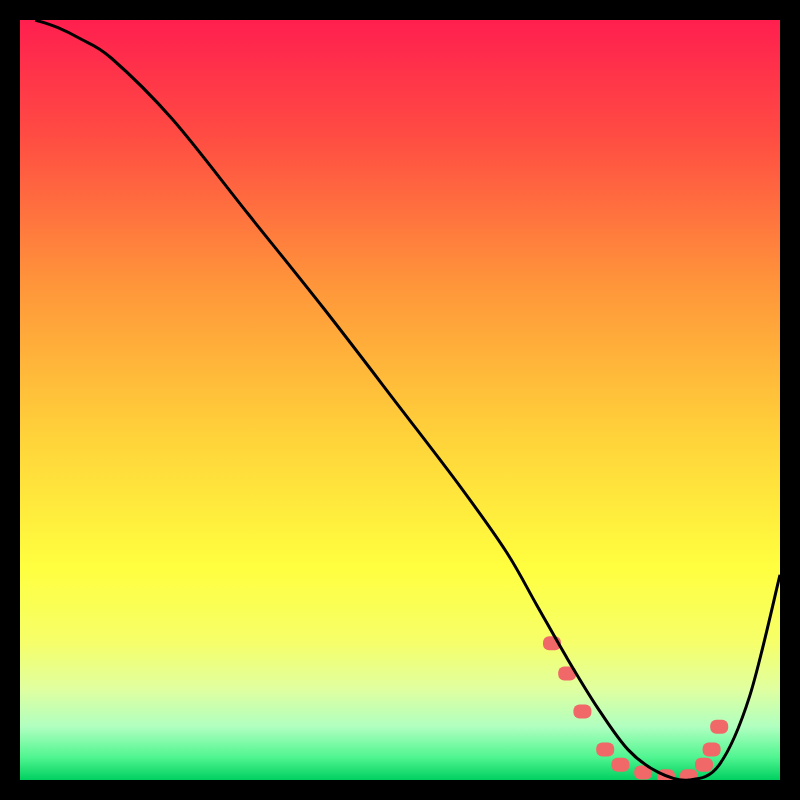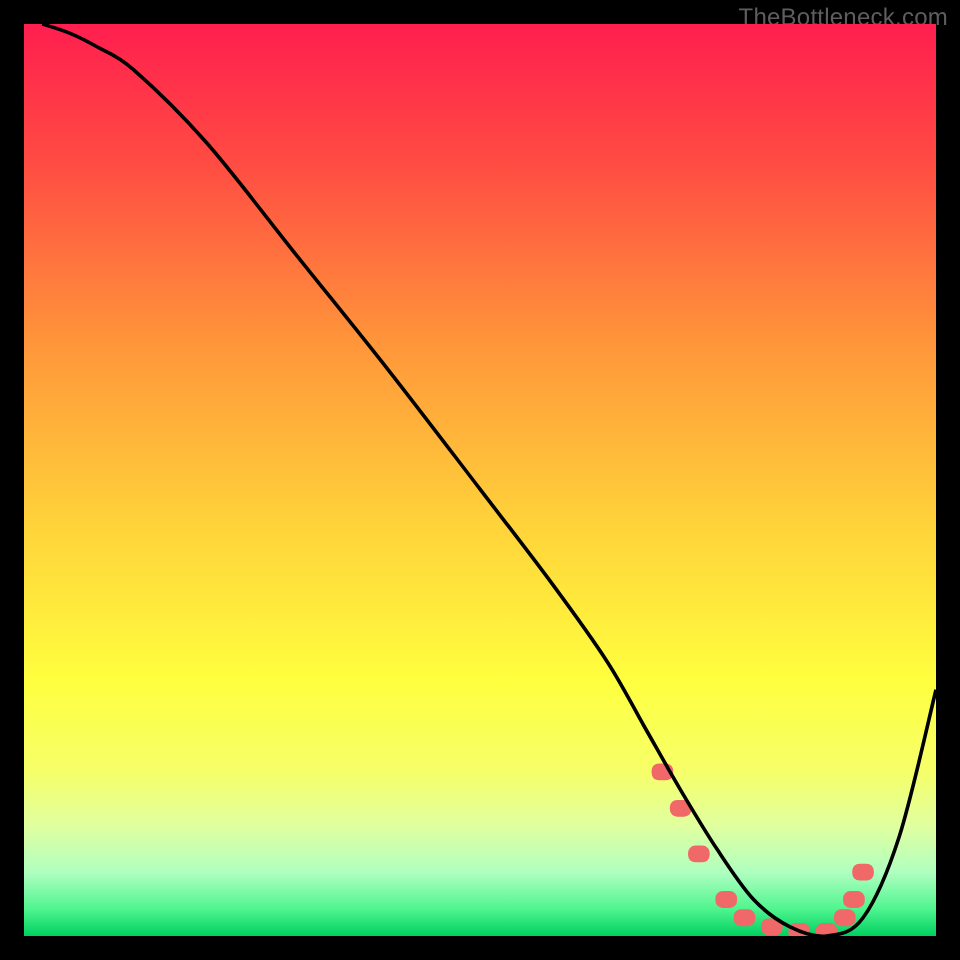--- a/index.html
+++ b/index.html
@@ -32,21 +32,20 @@
     font-weight: 500;
     color: #5e5e5e;
     letter-spacing: 0.2px;
   }
   svg { display: block; }
 </style>
 </head>
 <body>
 
 <div class="chart-wrap">
-  <div class="attribution">TheBottleneck.com</div>
   <div class="plot-area">
     <svg id="chart-svg" width="760" height="760" viewBox="0 0 760 760">
       <defs>
         <linearGradient id="bg-grad" x1="0" y1="0" x2="0" y2="1">
             <stop offset="0%" stop-color="#ff1f4f"></stop>
             <stop offset="15%" stop-color="#ff4b43"></stop>
             <stop offset="35%" stop-color="#ff963a"></stop>
             <stop offset="55%" stop-color="#ffd33a"></stop>
             <stop offset="72%" stop-color="#ffff3f"></stop>
             <stop offset="82%" stop-color="#f6ff6a"></stop>

